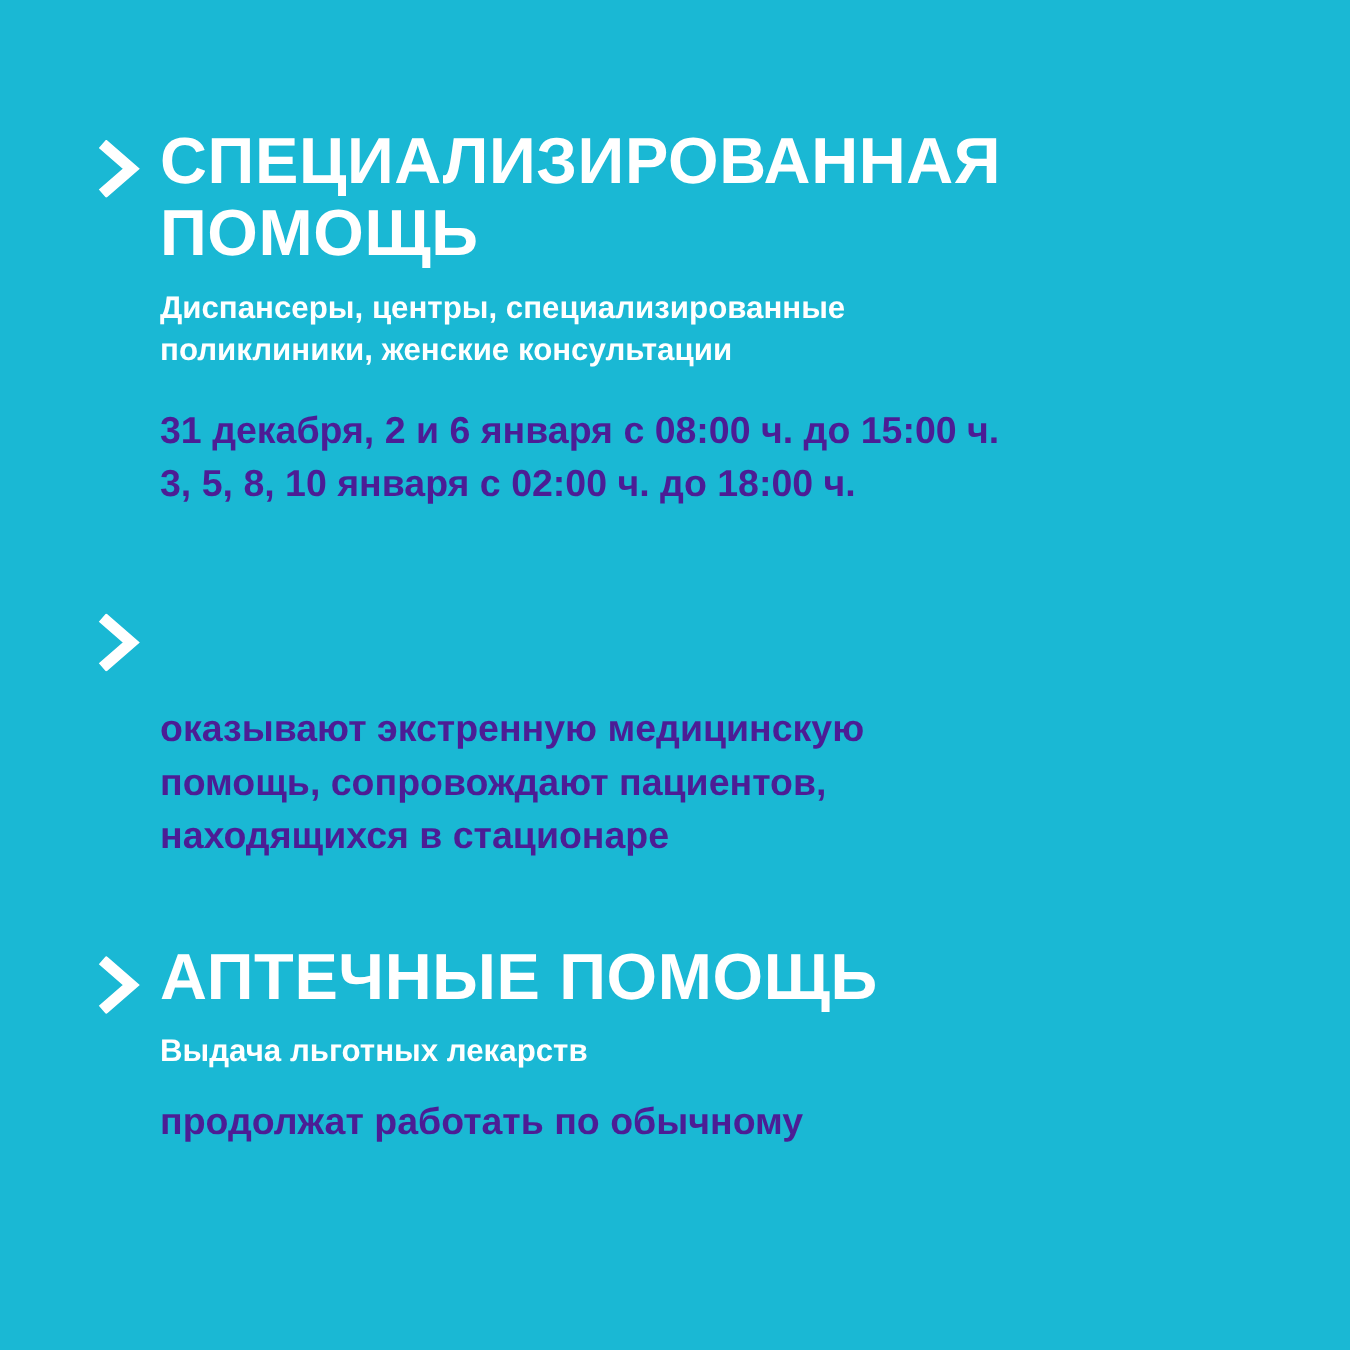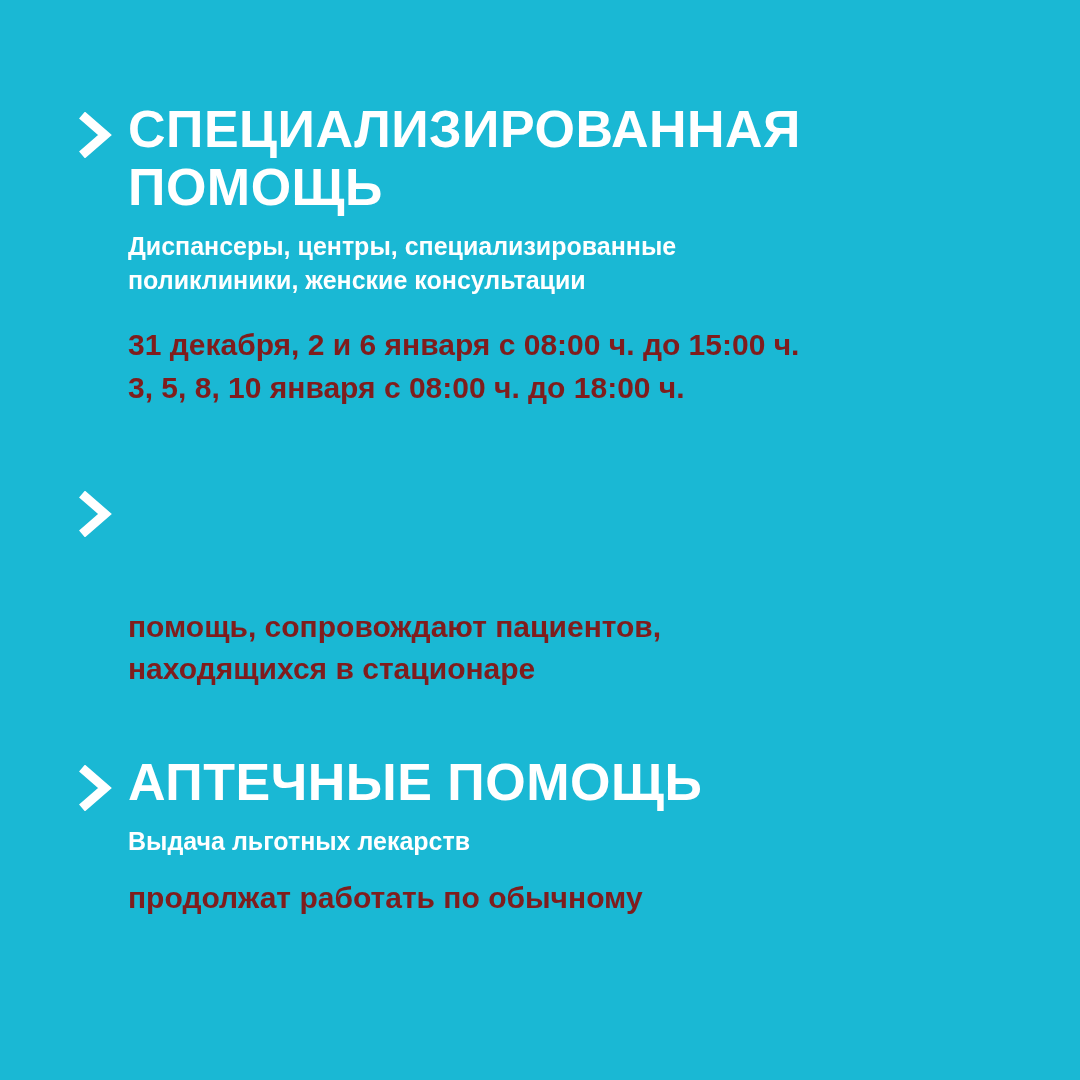--- a/index.html
+++ b/index.html
@@ -52,21 +52,21 @@
     font-size: 25px;
     line-height: 1.35;
     color: #ffffff;
     font-weight: bold;
     max-width: 720px;
   }
   .body-text {
     margin: 26px 0 0 50px;
     font-size: 30px;
     line-height: 1.42;
-    color: #7f1d1d;
+    color: #4c1d95;
     font-weight: bold;
     max-width: 830px;
   }
   .body-text.tight {
     margin-top: 18px;
   }
   .gap-lg { height: 70px; }
   .gap-md { height: 62px; }
   .nowrap { white-space: nowrap; }
 </style>
@@ -80,36 +80,36 @@
       <span class="chevron">
         <svg width="34" height="46" viewBox="0 0 34 46" aria-hidden="true">
           <path d="M4 3 L27 23 L4 43" fill="none" stroke="#ffffff" stroke-width="9" stroke-linecap="butt" stroke-linejoin="miter"></path>
         </svg>
       </span>
       <h1 class="heading">СПЕЦИАЛИЗИРОВАННАЯ ПОМОЩЬ</h1>
     </div>
     <p class="subtitle">Диспансеры, центры, специализированные поликлиники, женские консультации</p>
     <p class="body-text">
       <span class="nowrap">31 декабря, 2 и 6 января с 08:00 ч. до 15:00 ч.</span><br>
-      <span class="nowrap">3, 5, 8, 10 января с 08:00 ч. до 18:00 ч.</span>
+      <span class="nowrap">3, 5, 8, 10 января с 02:00 ч. до 18:00 ч.</span>
     </p>
   </div>
 
   <div class="gap-lg"></div>
 
   <div class="section">
     <div class="heading-row">
       <span class="chevron">
         <svg width="34" height="46" viewBox="0 0 34 46" aria-hidden="true">
           <path d="M4 3 L27 23 L4 43" fill="none" stroke="#ffffff" stroke-width="9" stroke-linecap="butt" stroke-linejoin="miter"></path>
         </svg>
       </span>
     </div>
     <p class="body-text">
-      <br>
+      <span class="nowrap">оказывают экстренную медицинскую</span><br>
       <span class="nowrap">помощь, сопровождают пациентов,</span><br>
       <span class="nowrap">находящихся в стационаре</span>
     </p>
   </div>
 
   <div class="gap-md"></div>
 
   <div class="section">
     <div class="heading-row">
       <span class="chevron">

